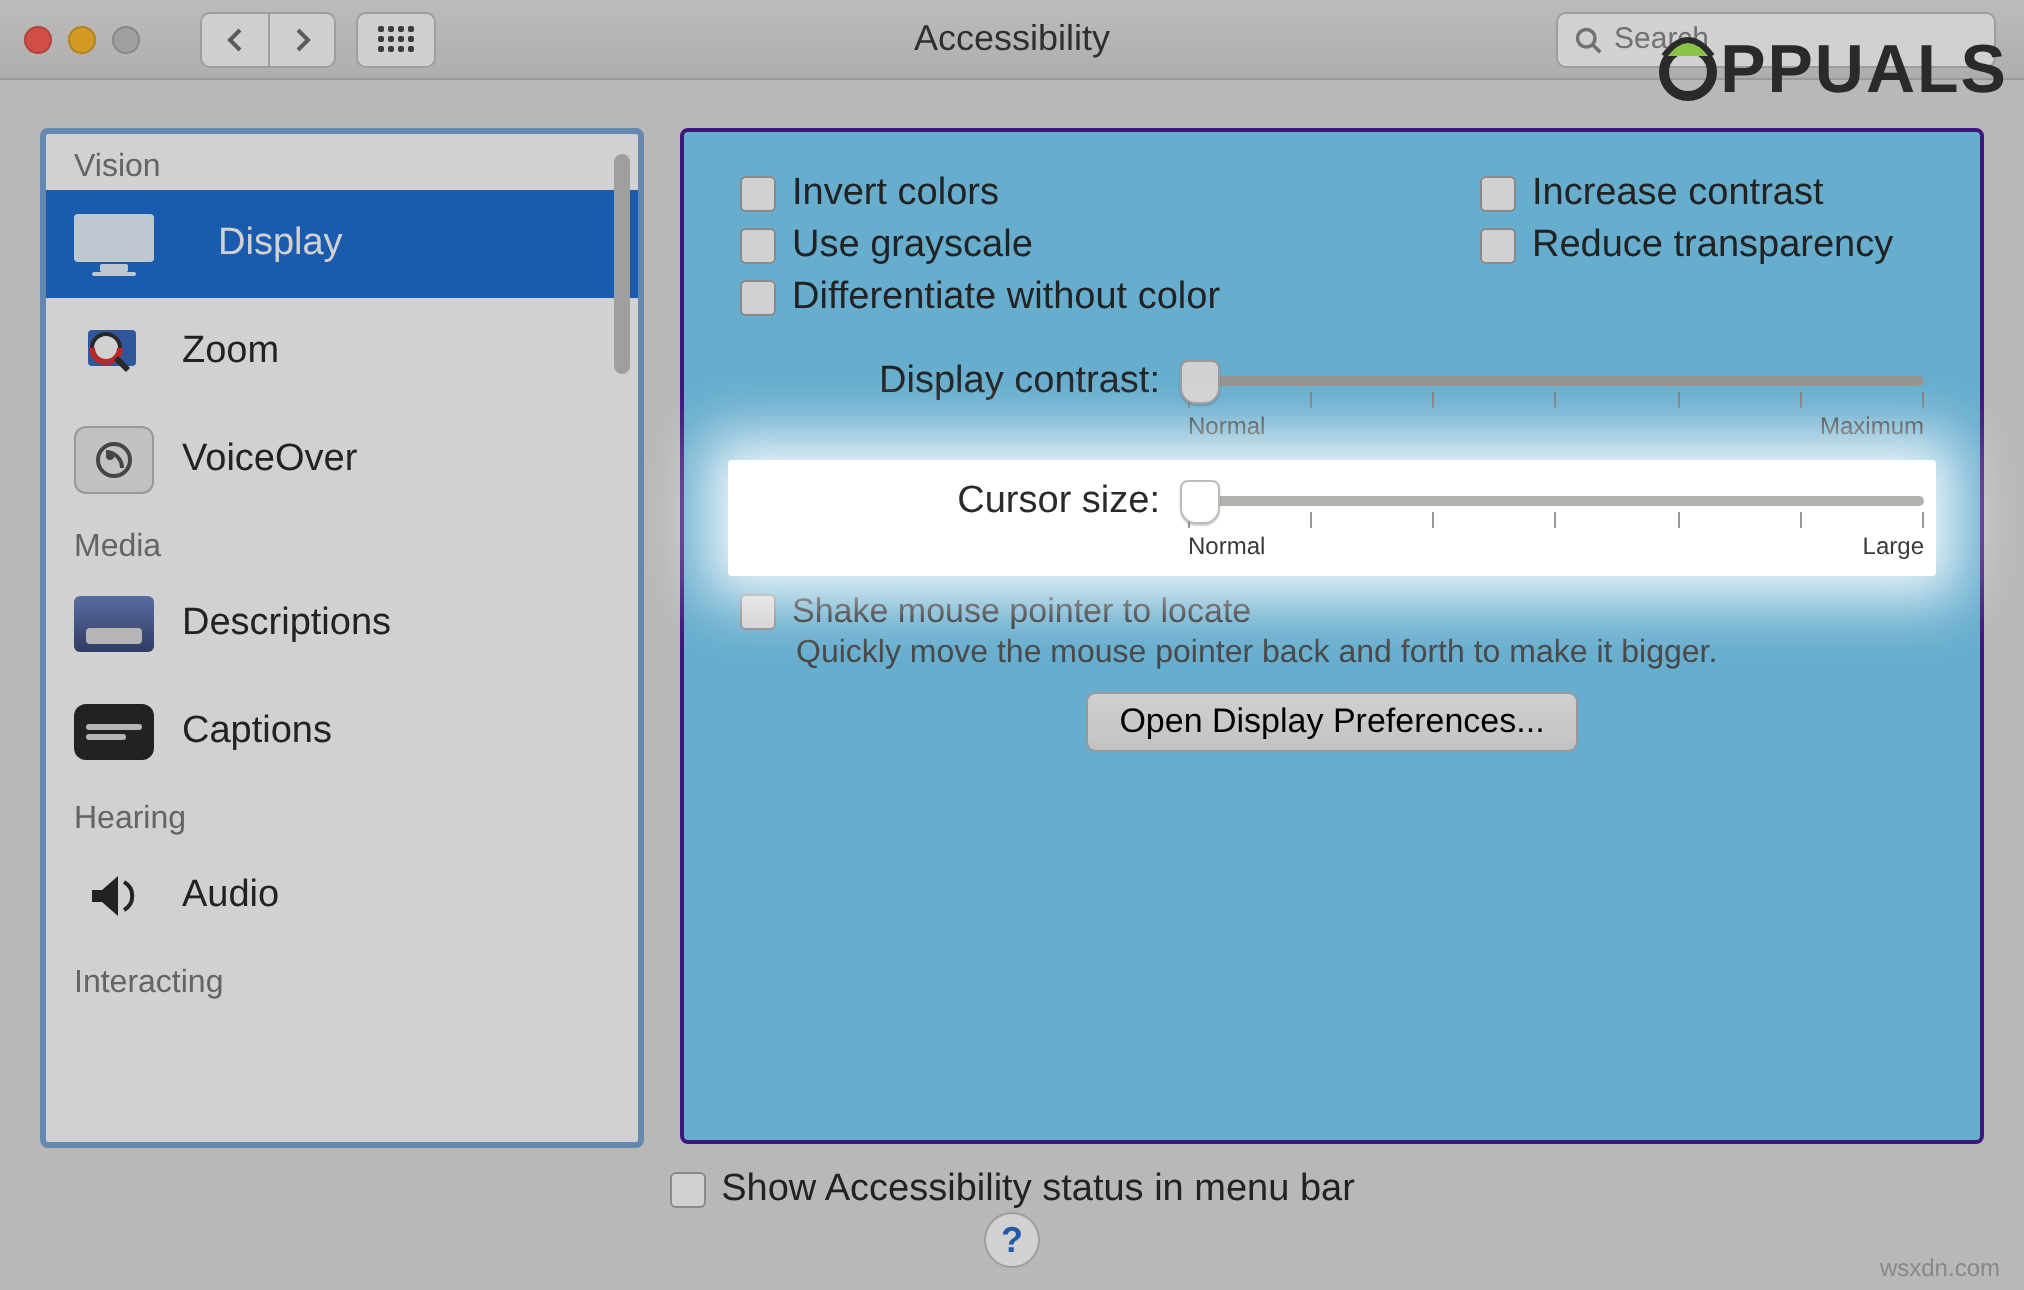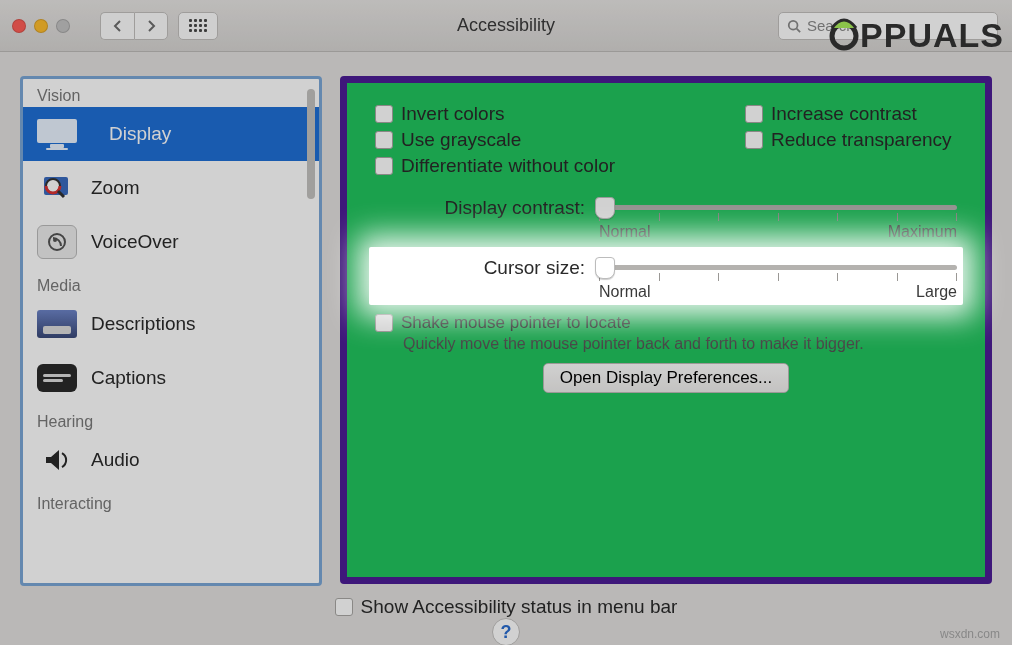--- a/index.html
+++ b/index.html
@@ -15,21 +15,21 @@
   .dim-overlay {
     position: absolute; inset: 0;
     background: rgba(0,0,0,0.18);
     pointer-events: none;
     z-index: 500;
   }
 
   
   .titlebar {
     position: relative;
-    height: 52px;
+    height: 40px;
     background: linear-gradient(#e7e5e3,#d7d5d3);
     border-bottom: 1px solid #bdbbb9;
     display: flex; align-items: center;
   }
   .traffic { display: flex; gap: 8px; margin-left: 12px; }
   .traffic span {
     width: 14px; height: 14px; border-radius: 50%;
     display: inline-block; border: 1px solid rgba(0,0,0,0.15);
   }
   .tl-close{ background:#ff5f57;} .tl-min{ background:#ffbd2e;} .tl-max{ background:#c4c4c4;}
@@ -109,22 +109,22 @@
   .ic-desc{ width:40px; height:28px; background:linear-gradient(#6d84c7,#3a4a7a); border-radius:3px; position:relative;}
   .ic-desc::after{ content:""; position:absolute; left:6px; right:6px; bottom:4px; height:8px; background:#ddd; border-radius:2px;}
   .ic-cap{ width:40px; height:28px; background:#2a2a2a; border-radius:6px; display:flex; flex-direction:column; justify-content:center; gap:2px; padding:0 6px;}
   .ic-cap i{ height:3px; background:#ddd; border-radius:2px;}
   .ic-cap i:nth-child(2){ width:70%;}
   .ic-audio svg{ width:34px; height:34px; }
 
   
   .panel{
     flex:1;
-    border:7px solid #4c1d95; border-radius:4px;
-    background:#22c55e;
+    border:2px solid #4c1d95; border-radius:4px;
+    background:#7dd3fc;
     padding: 20px 28px 2px 28px;
     position:relative;
   }
   .chk-grid{
     display:grid; grid-template-columns: 360px 1fr;
     row-gap:4px; column-gap:10px;
     font-size:19px;
   }
   .chk{
     display:flex; align-items:center; gap:8px;
@@ -147,21 +147,21 @@
     background:#fff; border:1px solid #bcbcbc; border-radius:4px 4px 8px 8px;
     box-shadow: 0 1px 1px rgba(0,0,0,0.2);
   }
   .ticks{
     position:absolute; left:0; right:0; top:18px; height:10px;
     display:flex; justify-content:space-between;
   }
   .ticks i{ width:1px; height:8px; background:#9a9895;}
   .slider-labels{
     position:absolute; left:0; right:0; top:28px;
-    display:flex; justify-content:space-between; font-size:16px; color:#3a3a3a;
+    display:flex; justify-content:space-between; font-size:12px; color:#3a3a3a;
   }
 
   .highlight{
     background:#ffffff; z-index:600; position:relative;
     margin: 4px -6px 4px -6px; padding: 8px 6px 2px 6px;
     border-radius:2px;
     box-shadow: 0 0 30px 12px rgba(255,255,255,0.9);
   }
   .footnote{ font-size:16px; color:#555; padding-left:28px; margin-top:2px;}
   .centered-note{ text-align:center; font-size:17px; color:#3a3a3a; margin-top:34px;}

